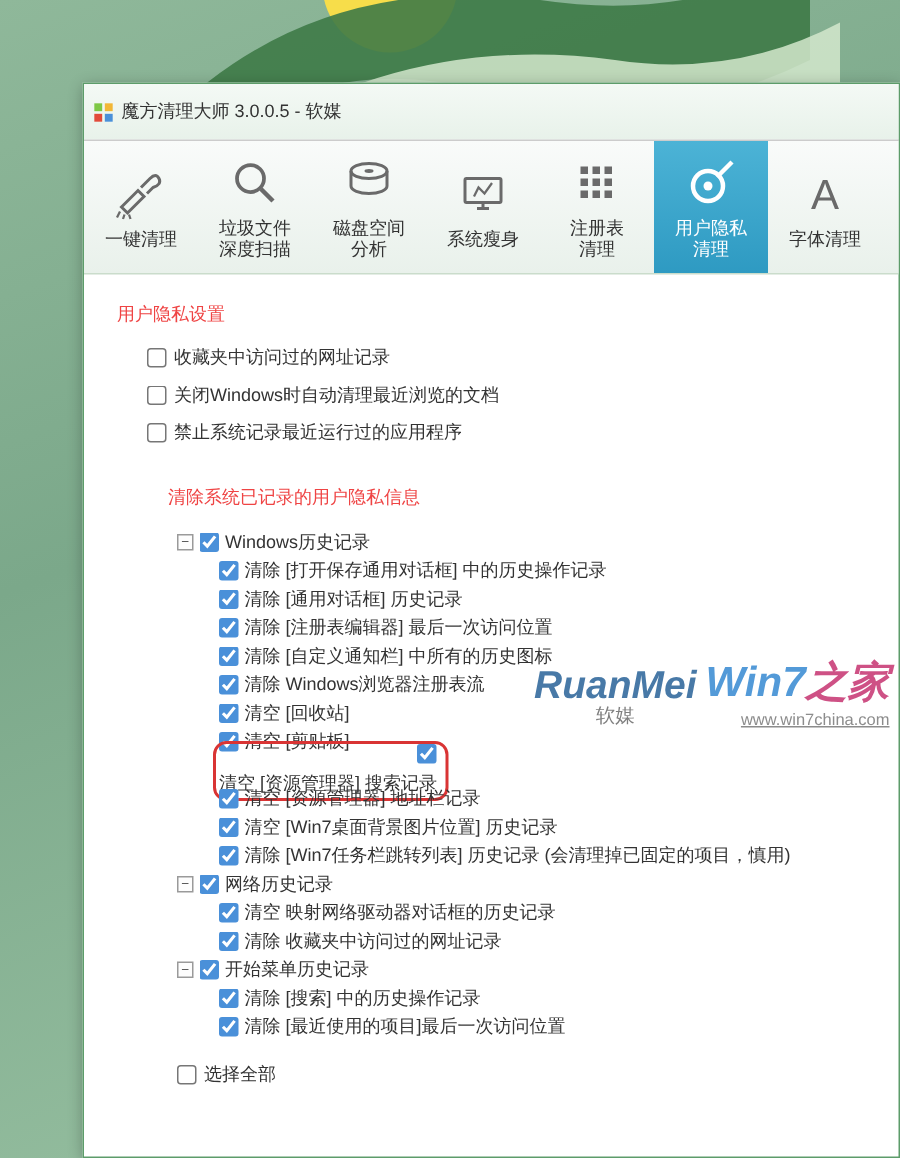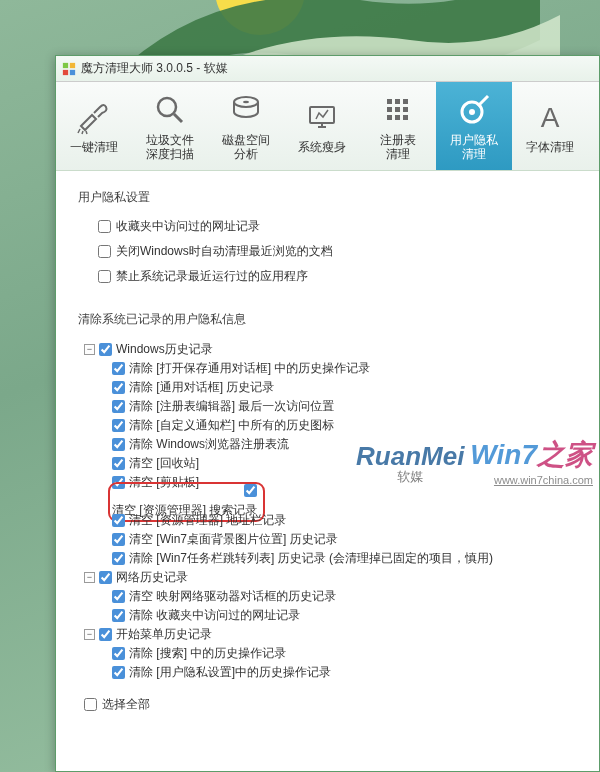--- a/index.html
+++ b/index.html
@@ -1,30 +1,30 @@
 <!DOCTYPE html>
 <html><head>
 <meta charset="utf-8">
 <style>
 * { margin: 0; padding: 0; box-sizing: border-box; font-family: "Microsoft YaHei", SimSun, sans-serif; }
 body { width: 600px; height: 772px; overflow: hidden; position: relative; background: linear-gradient(160deg, #8fb89a 0%, #7ba88a 40%, #9cc4a5 100%); }
 .bg-swoosh { position: absolute; top: -40px; left: 60px; width: 500px; height: 200px; }
 .window { position: absolute; top: 55px; left: 55px; right: 0; bottom: 0; background: #fff; border: 1px solid #5d9c6a; box-shadow: 0 2px 10px rgba(0,0,0,0.3); }
-.title-bar { display: flex; align-items: center; height: 26px; padding: 0 6px; background: linear-gradient(#f4f9f5, #e8f2ea); font-size: 12px; color: #333; border-bottom: 1px solid #ccc; }
+.title-bar { display: flex; align-items: center; height: 38px; padding: 0 6px; background: linear-gradient(#f4f9f5, #e8f2ea); font-size: 12px; color: #333; border-bottom: 1px solid #ccc; }
 .title-bar .app-icon { width: 14px; height: 14px; margin-right: 5px; }
 .toolbar { display: flex; background: linear-gradient(#f9fbfa, #e9f1eb); border-bottom: 1px solid #cadccb; }
 .tool-btn { display: flex; flex-direction: column; align-items: center; justify-content: center; width: 76px; height: 88px; font-size: 12px; color: #333; cursor: pointer; gap: 4px; }
 .tool-btn.active { background: linear-gradient(#4cb3d6, #2e9ac2); color: #fff; }
 .tool-btn .icon-wrap { width: 40px; height: 38px; display: flex; align-items: center; justify-content: center; }
 .tool-btn .label { text-align: center; line-height: 14px; }
 .content { padding: 18px 20px 10px 20px; font-size: 12px; color: #333; }
-.section-title { font-size: 12px; margin: 0 0 12px 2px; color: #404040; }
+.section-title { font-size: 12px; margin: 0 0 12px 2px; color: #ef4444; }
 .priv-opt { display: flex; align-items: center; margin: 0 0 8px 22px; }
 .priv-opt input { margin-right: 5px; }
-.section2 { margin-top: 26px; }
+.section2 { margin-top: 26px; margin-left: 34px; }
 .tree { margin: 10px 0 0 8px; font-size: 12px; color: #333; }
 .tree ul { list-style: none; }
 .tree > ul > li { position: relative; }
 .tree li { white-space: nowrap; line-height: 19px; }
 .node { display: flex; align-items: center; gap: 4px; height: 19px; }
 .toggle { width: 11px; height: 11px; border: 1px solid #9a9a9a; display: inline-flex; align-items: center; justify-content: center; font-size: 9px; color: #555; background: #fdfdfd; line-height: 1; }
 .tree input[type=checkbox] { width: 13px; height: 13px; accent-color: #4a90d9; }
 .tree .children { margin-left: 28px; }
 .highlighted { border: 2px solid #d93434; border-radius: 9px; padding: 0 6px 0 2px; margin-left: -4px; }
 .select-all { display: flex; align-items: center; gap: 5px; margin: 14px 0 0 8px; }
@@ -261,21 +261,21 @@
               <ul class="children">
                 <li>
                   <div class="node">
                     <input type="checkbox" checked="" style="">
                     <span>清除 [搜索] 中的历史操作记录</span>
                   </div>
                 </li>
                 <li>
                   <div class="node">
                     <input type="checkbox" checked="" style="">
-                    <span>清除 [用户隐私设置]中的历史操作记录</span>
+                    <span>清除 [最近使用的项目]最后一次访问位置</span>
                   </div>
                 </li>
               </ul>
             </li>
           </ul>
       </div>
 
       <label class="select-all">
         <input type="checkbox" style="">
           <span>选择全部</span>

